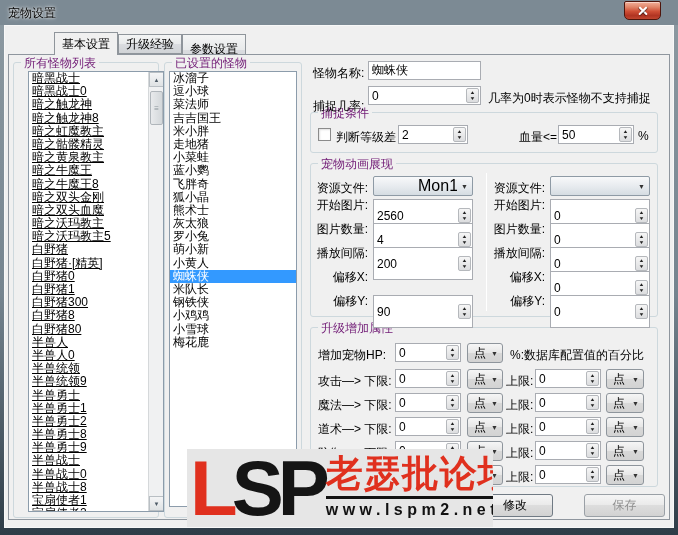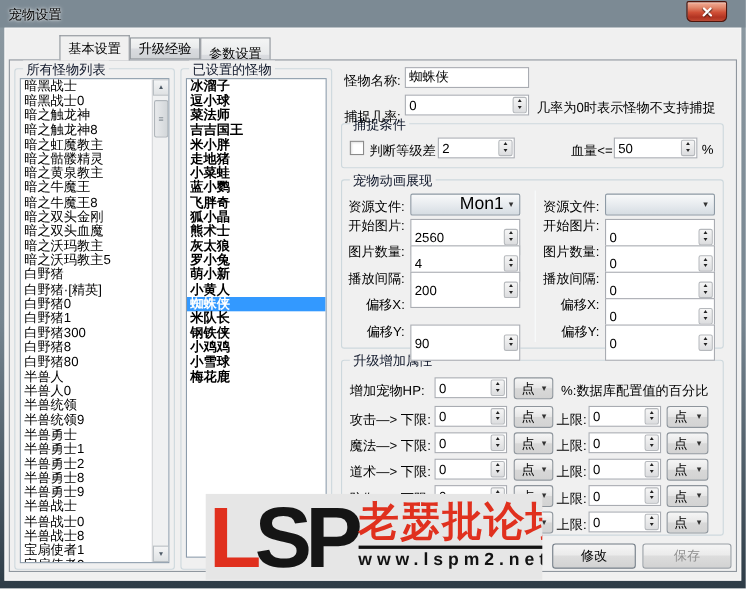--- a/index.html
+++ b/index.html
@@ -27,21 +27,21 @@
   .client{position:absolute;left:4px;top:25px;width:670px;height:503px;background:#f0f0f0;
     box-shadow:inset 0 0 0 1px rgba(255,255,255,.55);}
   .tab{position:absolute;font-size:12px;color:#000;display:flex;align-items:center;justify-content:center;
     border:1px solid #8f959b;cursor:pointer;margin-left:42px;}
   .tab.active{left:12px;top:32px;width:64px;height:23px;background:#f0f0f0;border-bottom:none;z-index:3;}
   .tab.t2{left:76px;top:34px;width:64px;height:20px;background:linear-gradient(#f4f5f5,#e8eaeb 50%,#dadce0 51%,#d0d3d6);}
   .tab.t3{left:140px;top:34px;width:64px;height:31px;background:linear-gradient(#f4f5f5,#e8eaeb 50%,#dadce0 51%,#d0d3d6);}
   .tabpage{position:absolute;left:8px;top:54px;width:662px;height:466px;border:1px solid #8f969e;
     background:#f0f0f0;z-index:1;}
   .grp{position:absolute;border:1px solid #cdd8dd;border-radius:3px;z-index:1;}
-  .grp-title{position:absolute;top:-8px;left:7px;background:#f0f0f0;padding:0 3px;font-size:12px;color:#0f172a;white-space:nowrap;}
+  .grp-title{position:absolute;top:-8px;left:7px;background:#f0f0f0;padding:0 3px;font-size:12px;color:#701a75;white-space:nowrap;}
   .lbl{position:absolute;font-size:12px;color:#000;white-space:nowrap;z-index:2;}
   .listbox{position:absolute;background:#fff;border:1px solid #8c9cab;overflow:hidden;z-index:2;}
   .listbox .li{font-size:12px;line-height:13.2px;height:13.2px;padding-left:3px;white-space:nowrap;color:#000;cursor:default;}
   .listbox .li.selected{background:#3399ff;color:#fff;}
   .scrollbar{position:absolute;right:0;top:0;width:15px;height:100%;background:#f0f1f2;border-left:1px solid #d5d8da;z-index:3;}
   .sb-btn{position:absolute;left:0;width:15px;height:15px;background:linear-gradient(#f4f5f6,#dfe2e4);
     border:1px solid #b9bfc4;display:flex;align-items:center;justify-content:center;font-size:6px;color:#4d5a66;cursor:pointer;}
   .sb-thumb{position:absolute;left:1px;width:13px;background:linear-gradient(90deg,#e8eaec,#d3d7da);
     border:1px solid #b0b6bb;border-radius:2px;display:flex;align-items:center;justify-content:center;
     font-size:8px;color:#8b949b;cursor:pointer;}
@@ -105,21 +105,21 @@
     </div>
   <div class="tab t3">
       <span>参数设置</span>
     </div>
 
   <div class="tabpage"></div>
 
   <div class="grp" style="left:13px;top:62px;width:146px;height:456px;">
     <span class="grp-title">所有怪物列表</span>
   </div>
-  <div class="listbox" style="left:18px;top:71px;width:136px;height:441px;">
+  <div class="listbox" style="left:28px;top:71px;width:136px;height:441px;text-decoration:underline;">
     <div class="li">暗黑战士</div>
       <div class="li">暗黑战士0</div>
       <div class="li">暗之触龙神</div>
       <div class="li">暗之触龙神8</div>
       <div class="li">暗之虹魔教主</div>
       <div class="li">暗之骷髅精灵</div>
       <div class="li">暗之黄泉教主</div>
       <div class="li">暗之牛魔王</div>
       <div class="li">暗之牛魔王8</div>
       <div class="li">暗之双头金刚</div>
@@ -156,21 +156,21 @@
         </div>
       <div class="sb-btn" style="bottom:0;">
           <span>▼</span>
         </div>
     </div>
   </div>
 
   <div class="grp" style="left:164px;top:62px;width:138px;height:456px;">
     <span class="grp-title">已设置的怪物</span>
   </div>
-  <div class="listbox" style="left:169px;top:71px;width:128px;height:436px;font-weight:bold;">
+  <div class="listbox" style="left:169px;top:71px;width:128px;height:436px;">
     <div class="li">冰溜子</div>
       <div class="li">逗小球</div>
       <div class="li">菜法师</div>
       <div class="li">吉吉国王</div>
       <div class="li">米小胖</div>
       <div class="li">走地猪</div>
       <div class="li">小菜蛙</div>
       <div class="li">蓝小鹦</div>
       <div class="li">飞胖奇</div>
       <div class="li">狐小晶</div>
@@ -481,21 +481,21 @@
             <b>▼</b>
           </span>
         </span>
         <span class="dropbtn" style="left:296px;width:38px;">
           <span>点</span>
           <i class="dd-arrow">▼</i>
         </span>
       </div>
   </div>
 
-  <div class="btn" style="left:502px;top:494px;width:76px;height:23px;">
+  <div class="btn" style="left:477px;top:494px;width:76px;height:23px;">
     <span>修改</span>
   </div>
   <div class="btn disabled" style="left:584px;top:494px;width:81px;height:23px;">
     <span>保存</span>
   </div>
 
   <div class="watermark">
     <div class="wm-lsp">
       <span class="wm-l">L</span><span class="wm-sp">SP</span>
     </div>

